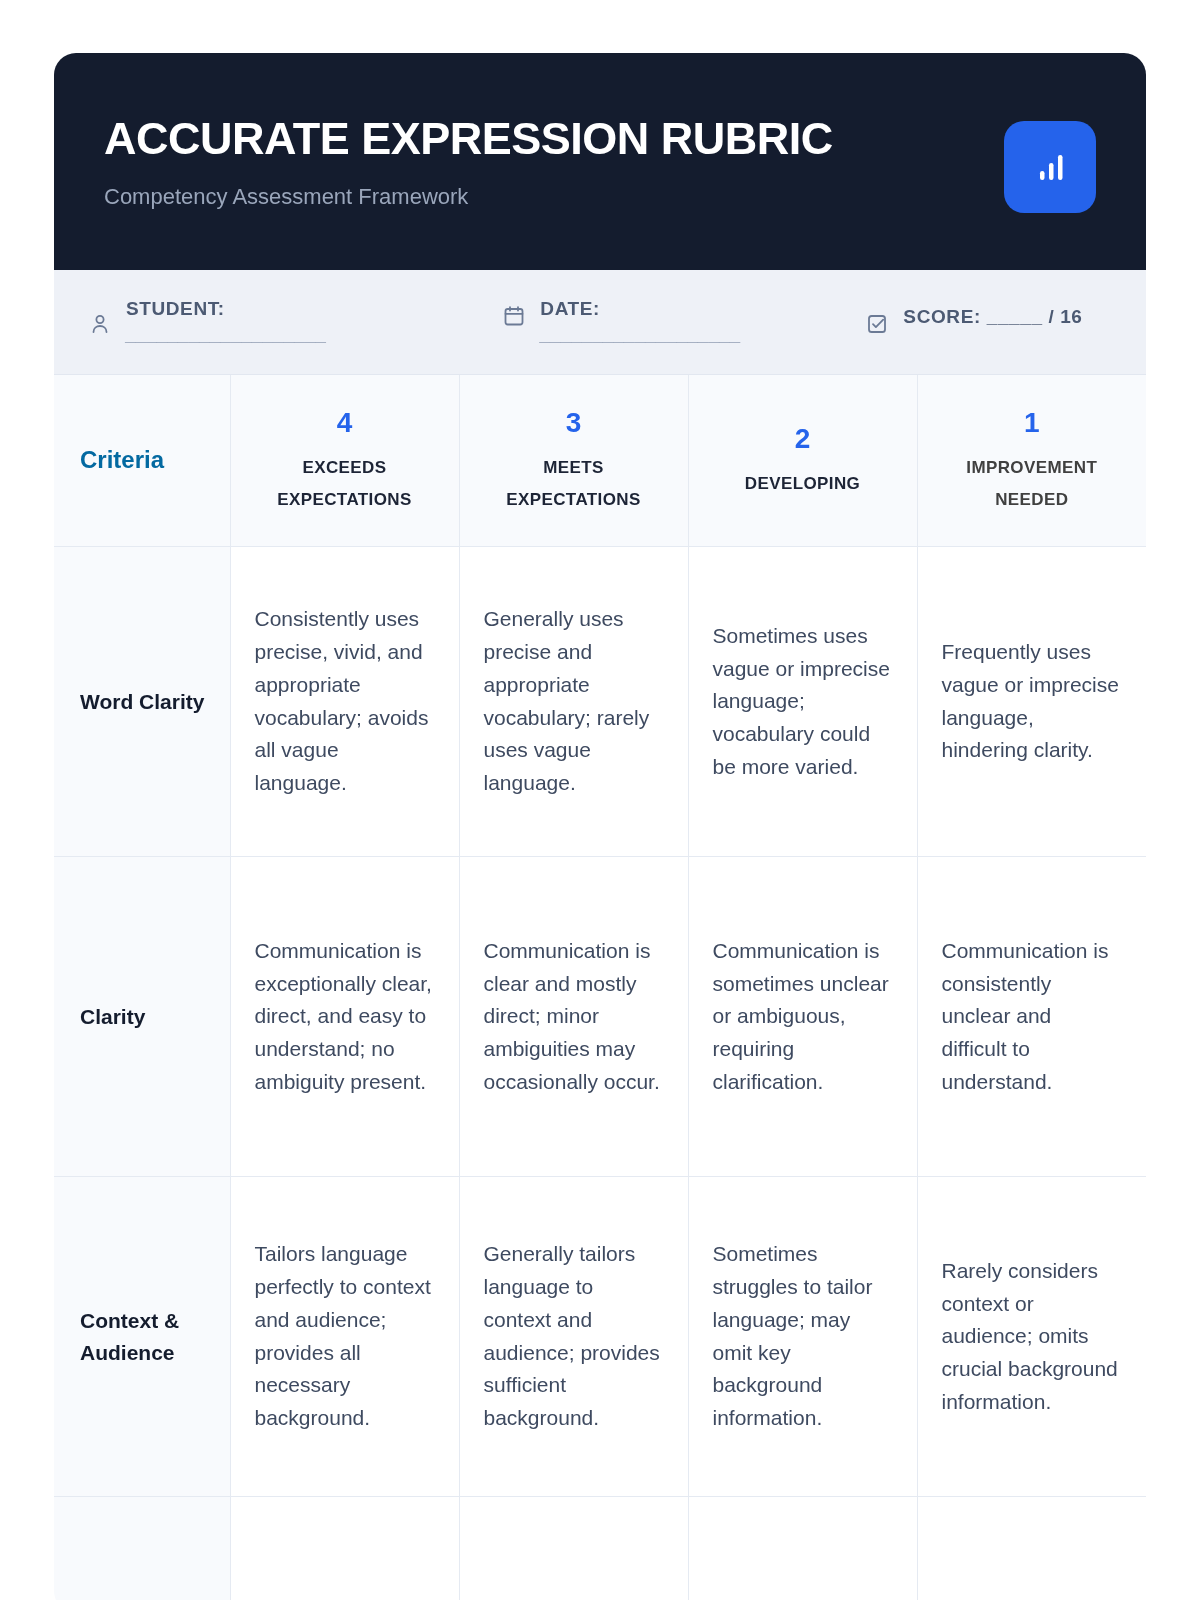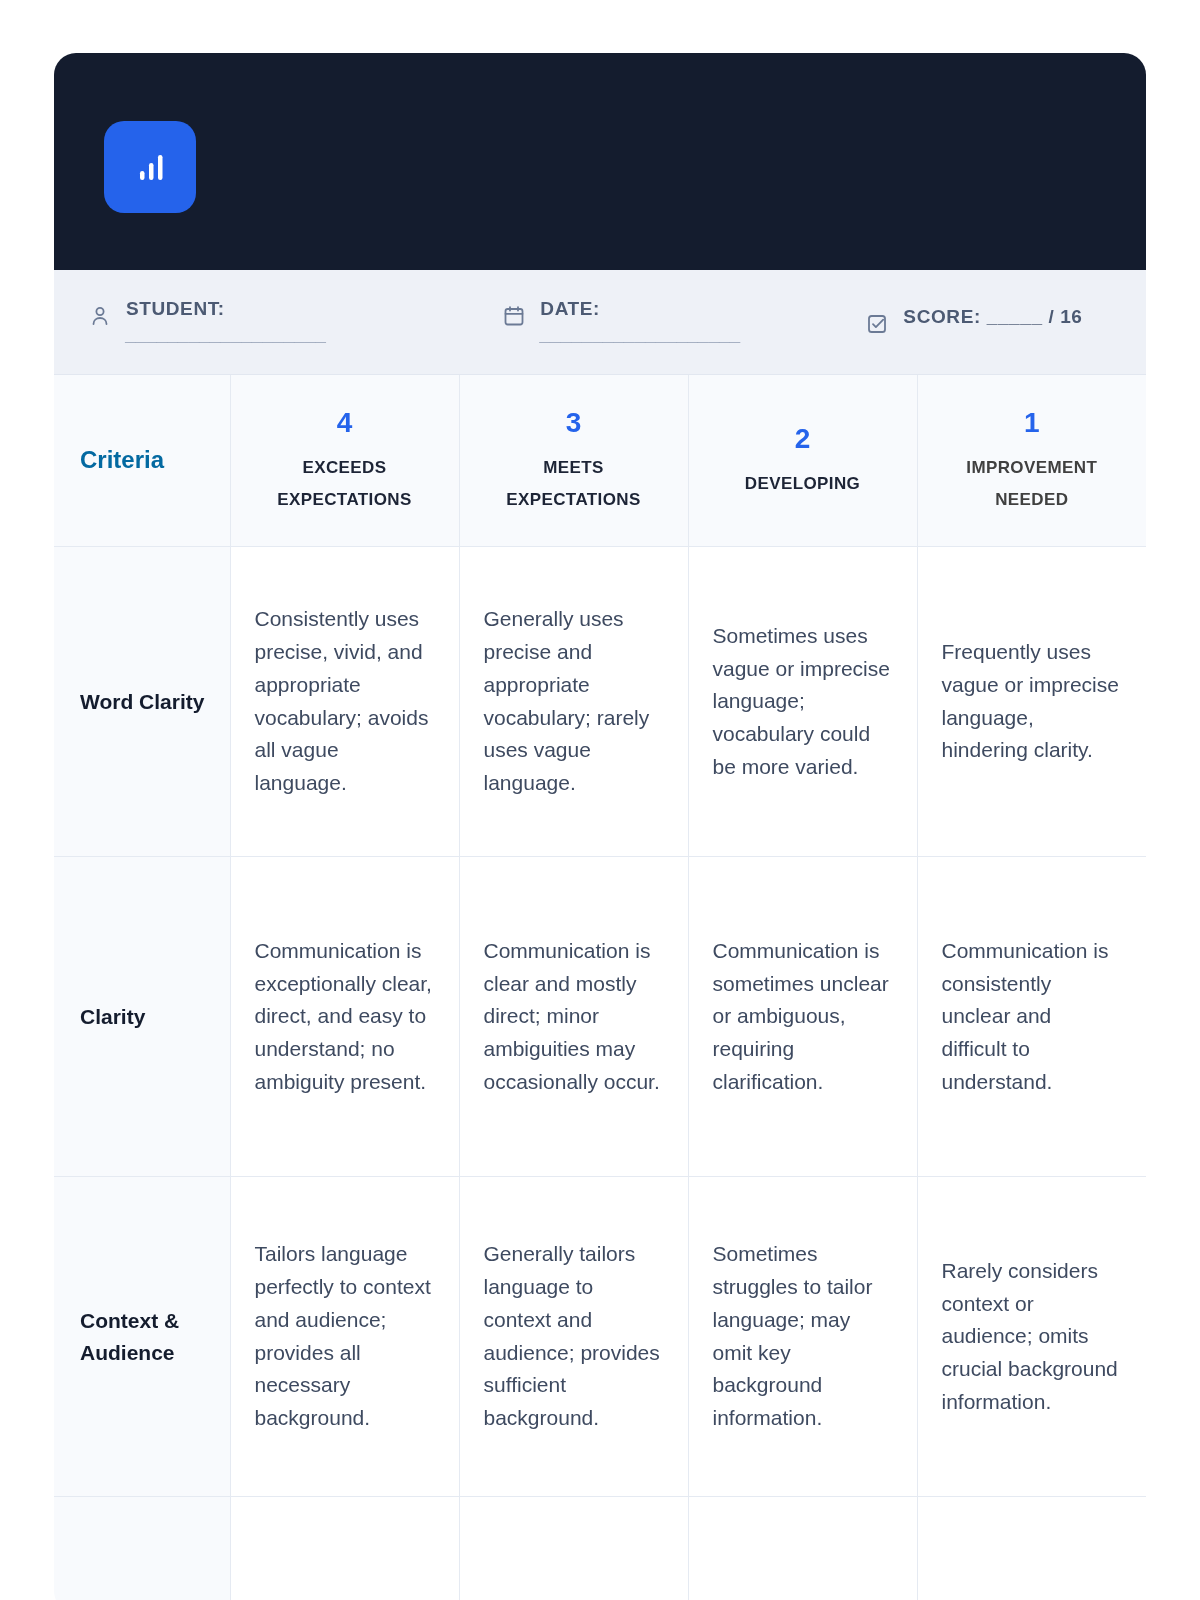--- a/index.html
+++ b/index.html
@@ -81,21 +81,21 @@
     align-items: center;
     padding: 0 34px 0 34px;
   }
 
   .meta-item {
     display: flex;
     align-items: flex-start;
     gap: 14px;
   }
 
-  .meta-item:nth-child(1) { width: 420px; }
+  .meta-item:nth-child(1) { width: 420px; align-items: center; }
   .meta-item:nth-child(2) { width: 368px; }
   .meta-item:nth-child(3) { width: 250px; }
 
   .meta-icon {
     flex: 0 0 auto;
     margin-top: 8px;
     color: #6b7a95;
   }
 
   .meta-body {
@@ -194,20 +194,24 @@
   tr.row-context td    { height: 320px; }
   tr.row-evidence td   { height: 320px; }
 </style>
 </head>
 <body>
 
 <div class="page">
   <div class="card">
 
     <div class="card-header">
+      <div class="header-text">
+        <div class="header-title">ACCURATE EXPRESSION RUBRIC</div>
+        <div class="header-subtitle">Competency Assessment Framework</div>
+      </div>
       <div class="header-badge">
         <svg width="44" height="44" viewBox="0 0 44 44" aria-hidden="true">
           <rect x="12" y="26" width="4.5" height="9" rx="2.2" fill="#ffffff"></rect>
           <rect x="21" y="18" width="4.5" height="17" rx="2.2" fill="#ffffff"></rect>
           <rect x="30" y="10" width="4.5" height="25" rx="2.2" fill="#ffffff"></rect>
         </svg>
       </div>
     </div>
 
     <div class="meta-bar">

